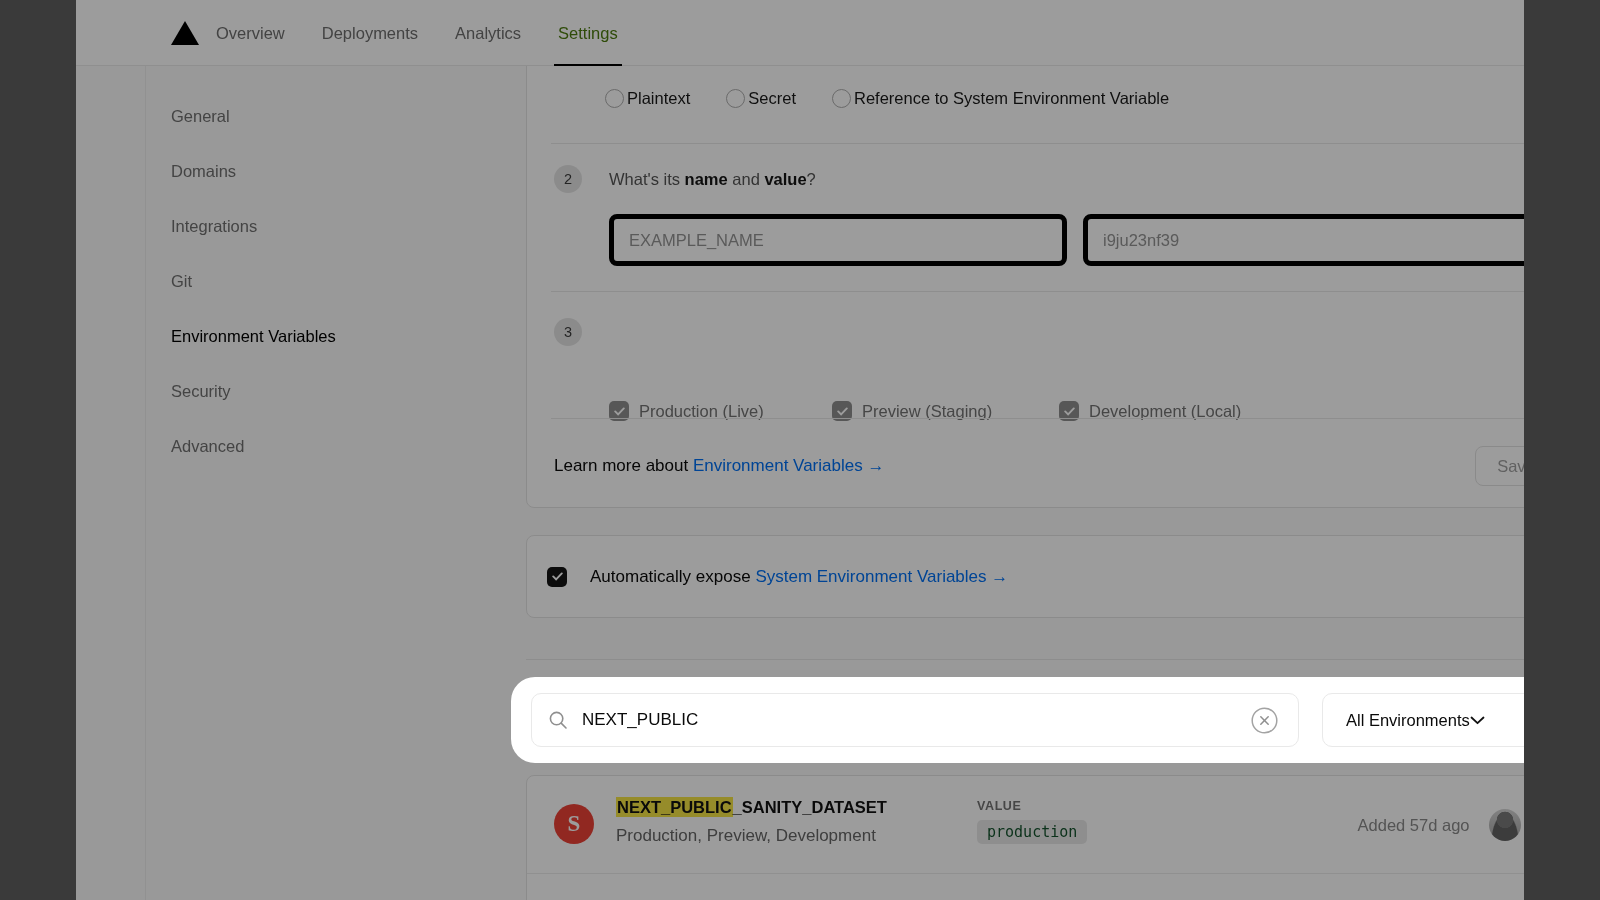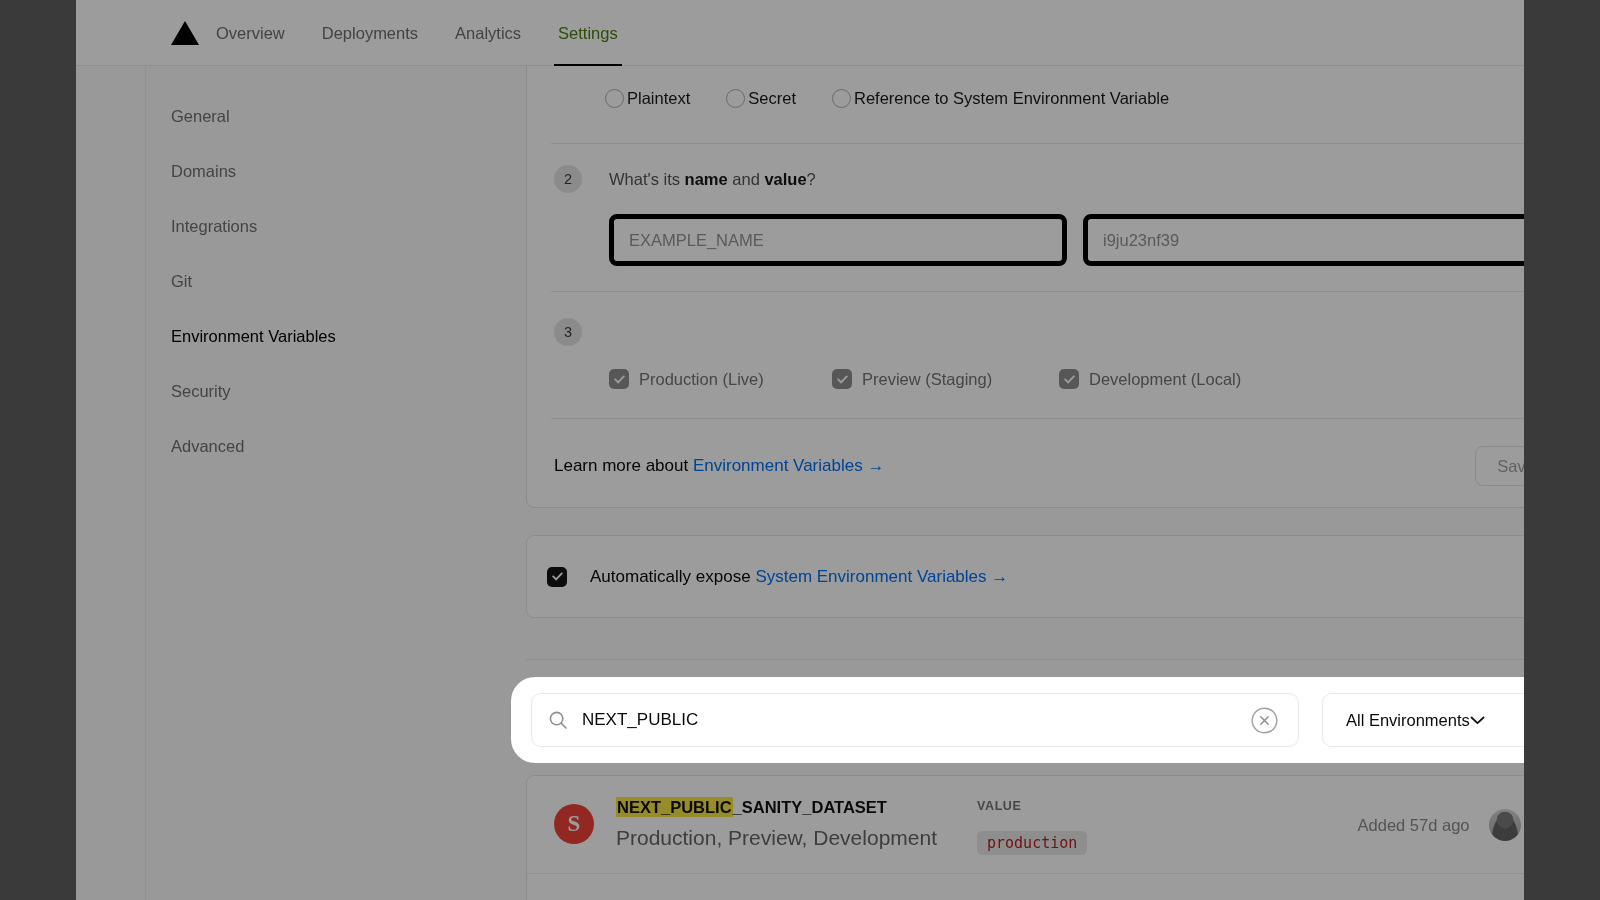--- a/index.html
+++ b/index.html
@@ -52,21 +52,21 @@
 
   .inputs-row { position:absolute; left:82px; right:24px; top:185px; display:flex; gap:16px; }
   .txt-input { height:52px; border:5px solid #000000; border-radius:8px; background:#fff;
                font-family:"Liberation Sans", sans-serif; font-size:16.5px; color:#333;
                padding:0 15px; outline:none; }
   .txt-input::placeholder { color:#949494; }
   .name-input { width:458px; }
   .value-input { flex:1; }
 
   .cb-row { position:absolute; left:82px; top:340px; height:21px; }
-  .cb-item { position:absolute; display:flex; align-items:center; gap:10px; cursor:pointer; }
+  .cb-item { position:absolute; display:flex; align-items:center; gap:10px; cursor:pointer;margin-top:32px; }
   .checkbox { width:20px; height:20px; border-radius:5px; background:#8f8f8f;
               display:flex; align-items:center; justify-content:center; }
   .checkbox.black { background:#141414; }
   .cb-label { font-size:16.5px; color:#737373; white-space:nowrap; }
 
   .learn { position:absolute; left:27px; top:423px; height:28px; line-height:28px;
            font-size:17px; color:#0a0a0a; }
   a.blue-link { color:var(--accent-blue,#0070f3); text-decoration:none; cursor:pointer; }
   .save-btn { position:absolute; left:948px; top:417px; width:82px; height:40px;
               border:1px solid #e2e2e2; border-radius:8px; background:#fff;
@@ -92,25 +92,25 @@
 
   
   .env-row { position:relative; height:98px; border-bottom:1px solid #ececec; }
   .sanity-logo { position:absolute; left:27px; top:28px; width:40px; height:40px;
                  border-radius:50%; background:var(--sanity-red,#ee4237); color:#fff;
                  font-family:"Liberation Serif", serif; font-weight:700; font-size:23px;
                  display:flex; align-items:center; justify-content:center; }
   .env-name { position:absolute; left:89px; top:22px; font-size:16.5px; font-weight:700;
               color:#111; white-space:nowrap; }
   .hl { background:var(--highlight-yellow,#f6e546); padding:1px 1px; }
-  .env-envs { position:absolute; left:89px; top:50px; font-size:21px; color:#666; }
+  .env-envs { position:absolute; left:89px; top:50px; font-size:17px; color:#666; }
   .value-col { position:absolute; left:450px; top:23px; }
   .value-label { font-size:12.5px; font-weight:700; letter-spacing:0.6px; color:#737373; }
-  .value-chip { display:inline-block; margin-top:18px; font-family:"DejaVu Sans Mono", monospace;
-                font-size:15px; color:#b91c1c; background:#e9e9e9; border-radius:5px; padding:3px 10px; }
+  .value-chip { display:inline-block; margin-top:7px; font-family:"DejaVu Sans Mono", monospace;
+                font-size:15px; color:#14532d; background:#e9e9e9; border-radius:5px; padding:3px 10px; }
   .row-right { position:absolute; right:26px; top:0; height:98px; display:flex;
                align-items:center; gap:19px; }
   .added { font-size:16.5px; color:#8a8a8a; }
   .avatar { width:32px; height:32px; border-radius:50%;
             background:
               radial-gradient(circle at 50% 34%, #7a7a7a 0 8px, rgba(0,0,0,0) 8.5px),
               radial-gradient(ellipse at 50% 105%, #636363 0 13px, rgba(0,0,0,0) 14px),
               linear-gradient(180deg,#d4d4d4,#a6a6a6); }
   .kebab { display:flex; flex-direction:column; gap:3.5px; padding:4px; background:none;
            border:none; cursor:pointer; }

